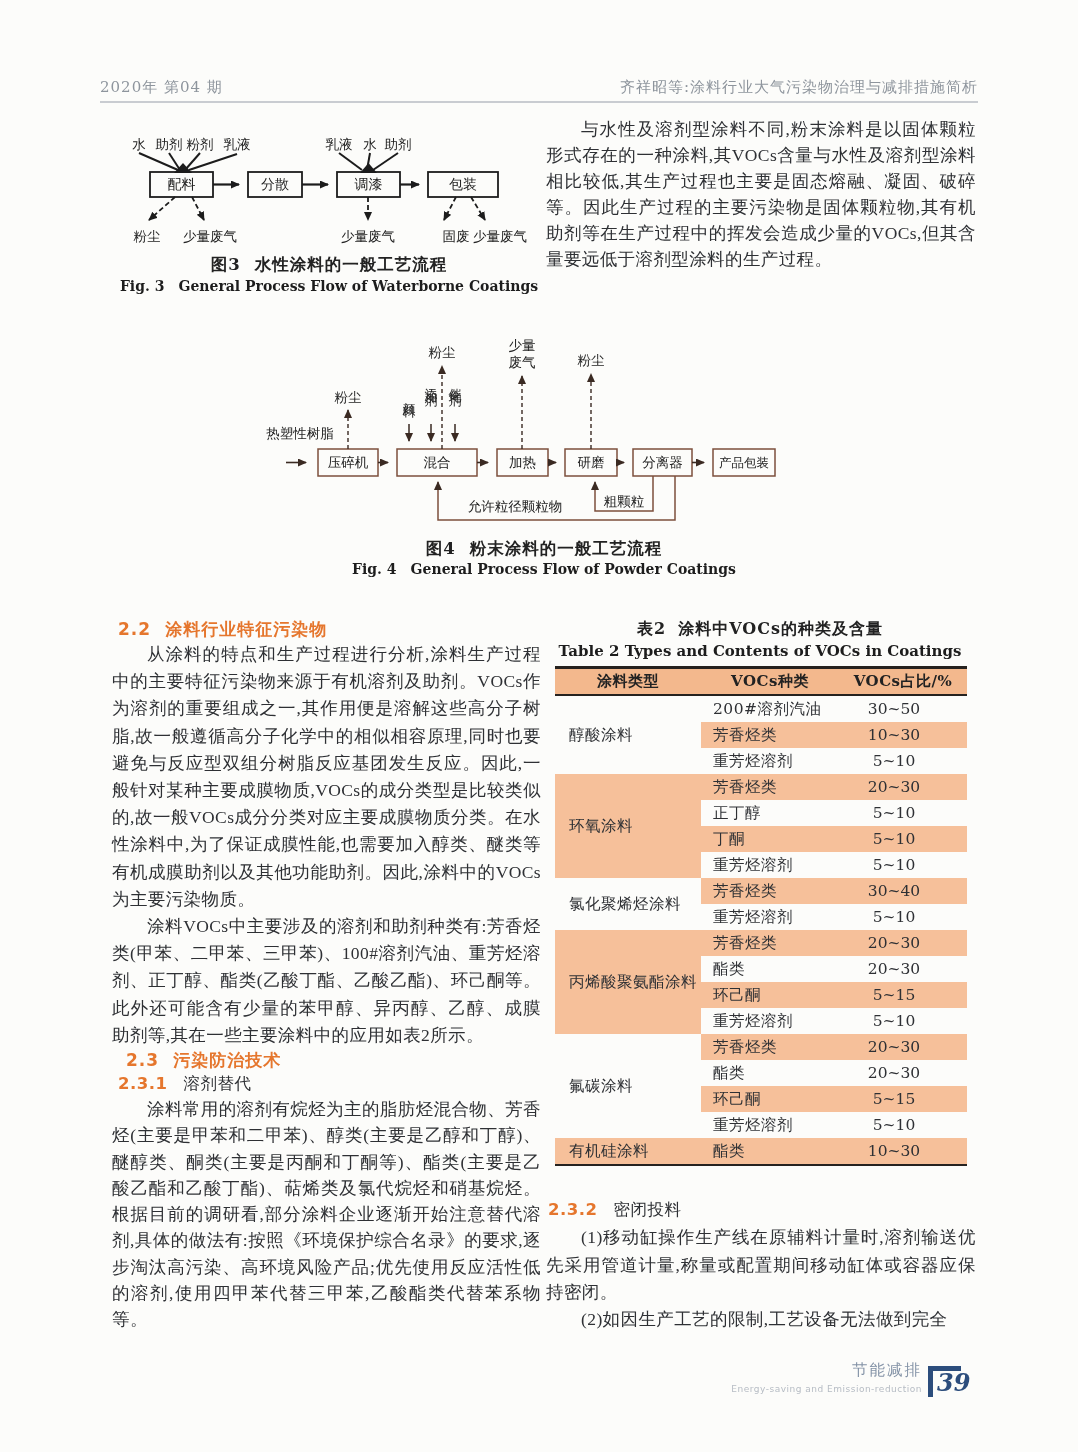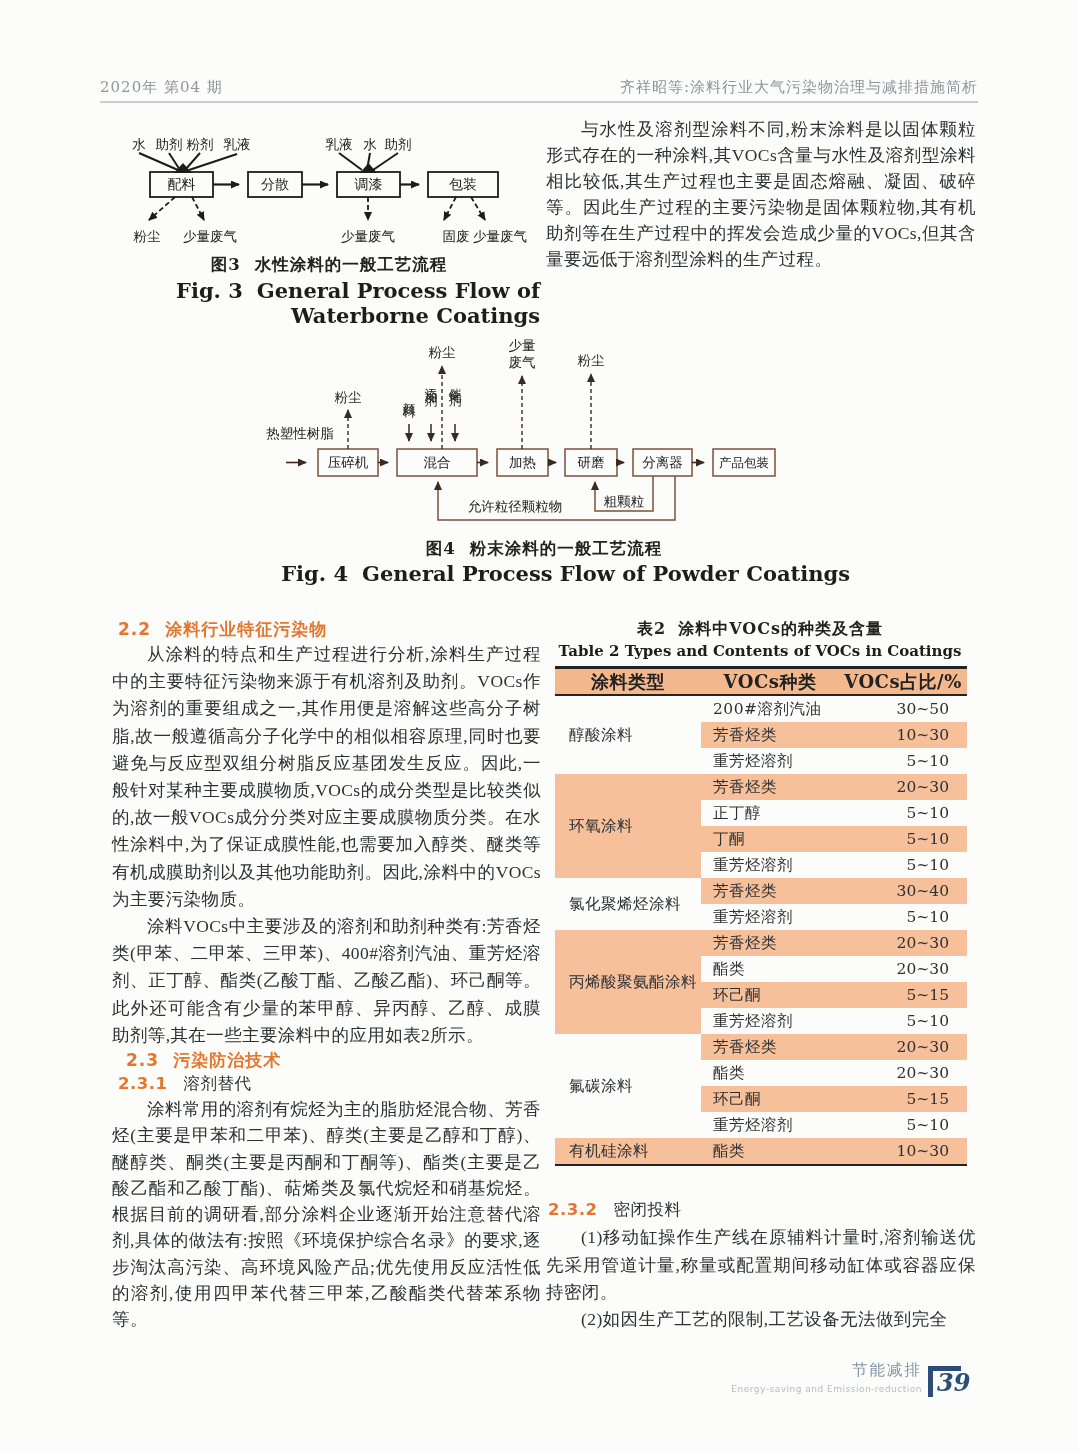--- a/index.html
+++ b/index.html
@@ -9,21 +9,21 @@
   .hdr{position:absolute;top:78px;font-size:15px;color:#8e959d;letter-spacing:1px;}
   .hdr-left{left:100px;}
   .hdr-right{right:100px;}
   .hdr-rule{position:absolute;left:100px;right:100px;top:101px;height:2px;background:#c9ccd1;}
   
   svg text{font-family:"DejaVu Sans","Liberation Sans",sans-serif;fill:#222;}
   .fig3{position:absolute;left:108px;top:122px;width:432px;height:132px;}
   .fig4{position:absolute;left:228px;top:330px;width:624px;height:200px;}
   .cap{position:absolute;text-align:center;}
   .cap-cn{font-size:16.5px;font-weight:bold;color:#222;letter-spacing:1px;}
-  .cap-en{font-size:21px;font-weight:bold;color:#1d1d1d;font-family:"DejaVu Serif",serif;text-align:right;}
+  .cap-en{font-size:14px;font-weight:bold;color:#1d1d1d;font-family:"DejaVu Serif",serif;}
   .cap3-cn{left:110px;width:430px;top:254px;}
   .cap3-en{left:110px;width:430px;top:278px;}
   .cap4-cn{left:230px;width:620px;top:538px;}
   .cap4-en{left:230px;width:620px;top:561px;}
   .cap .num{margin-right:14px;padding-left:8px;}
   
   .para{position:absolute;text-align:justify;text-indent:2em;font-size:17.5px;letter-spacing:.4px;color:#2e3034;font-family:Liberation Serif, serif;}
   .p-intro{left:546px;top:117px;width:430px;line-height:25.9px;}
   .p-22a{left:112px;top:641px;width:429px;line-height:27.2px;}
   .p-22b{left:112px;top:913px;width:429px;line-height:27.2px;}
@@ -42,26 +42,26 @@
   .h232{left:548px;top:1199px;}
   .sec-h .num{margin-right:14px;}
   
   .tbl-title-cn{position:absolute;left:545px;width:430px;top:619px;text-align:center;
       font-size:16px;font-weight:bold;color:#222;letter-spacing:1px;}
   .tbl-title-cn .num{margin-right:12px;}
   .tbl-title-en{position:absolute;left:545px;width:430px;top:642px;text-align:center;
       font-size:15px;font-weight:bold;font-family:"DejaVu Serif",serif;color:#1d1d1d;}
   .t2{position:absolute;left:555px;top:666px;border-collapse:collapse;table-layout:fixed;
       border-top:3px solid #26221f;border-bottom:2px solid #26221f;}
-  .t2 th{height:25px;background:#f3b88d;font-size:18px;font-weight:600;color:#222;
+  .t2 th{height:25px;background:#f3b88d;font-size:15px;font-weight:600;color:#222;
       border-bottom:2px solid #26221f;padding:0;letter-spacing:.5px;}
   .t2 td{height:26px;padding:0;font-size:15.5px;color:#2e3034;}
   .t2 .g{padding-left:14px;letter-spacing:.5px;}
   .t2 .c2{padding-left:12px;letter-spacing:.5px;}
-  .t2 .c3{text-align:right;padding-right:18px;font-family:"DejaVu Serif",serif;}
+  .t2 .c3{text-align:center;padding-right:18px;font-family:"DejaVu Serif",serif;}
   .t2 tr.p .c2,.t2 tr.p .c3{background:#f6c09a;}
   .t2 td.gp{background:#f6c09a;}
   
   .ft-cn{position:absolute;left:790px;width:132px;top:1360px;text-align:right;font-size:15.5px;
       color:#8392a6;letter-spacing:2px;font-family:"DejaVu Sans",sans-serif;}
   .ft-en{position:absolute;left:700px;width:222px;top:1384px;text-align:right;font-size:9px;
       color:#b6bcc4;letter-spacing:.5px;font-family:"DejaVu Sans",sans-serif;}
   .ft-bar-top{position:absolute;left:928px;top:1366px;width:33px;height:5px;background:#2c4d7c;}
   .ft-bar-left{position:absolute;left:928px;top:1366px;width:5px;height:31px;background:#2c4d7c;}
   .ft-num{position:absolute;left:937px;top:1368px;font-size:24px;font-weight:bold;font-style:italic;
@@ -224,21 +224,21 @@
     <span class="num">图4</span><span>粉末涂料的一般工艺流程</span>
   </div>
   <div class="cap cap-en cap4-en">
     <span class="num">Fig. 4</span><span>General Process Flow of Powder Coatings</span>
   </div>
 
   <div class="sec-h h22">
     <span class="num">2.2</span><span>涂料行业特征污染物</span>
   </div>
   <div class="para p-22a">从涂料的特点和生产过程进行分析,涂料生产过程中的主要特征污染物来源于有机溶剂及助剂。VOCs作为溶剂的重要组成之一,其作用便是溶解这些高分子树脂,故一般遵循高分子化学中的相似相容原理,同时也要避免与反应型双组分树脂反应基团发生反应。因此,一般针对某种主要成膜物质,VOCs的成分类型是比较类似的,故一般VOCs成分分类对应主要成膜物质分类。在水性涂料中,为了保证成膜性能,也需要加入醇类、醚类等有机成膜助剂以及其他功能助剂。因此,涂料中的VOCs为主要污染物质。</div>
-  <div class="para p-22b">涂料VOCs中主要涉及的溶剂和助剂种类有:芳香烃类(甲苯、二甲苯、三甲苯)、400#溶剂汽油、重芳烃溶剂、正丁醇、酯类(乙酸丁酯、乙酸乙酯)、环己酮等。此外还可能含有少量的苯甲醇、异丙醇、乙醇、成膜助剂等,其在一些主要涂料中的应用如表2所示。</div>
+  <div class="para p-22b">涂料VOCs中主要涉及的溶剂和助剂种类有:芳香烃类(甲苯、二甲苯、三甲苯)、100#溶剂汽油、重芳烃溶剂、正丁醇、酯类(乙酸丁酯、乙酸乙酯)、环己酮等。此外还可能含有少量的苯甲醇、异丙醇、乙醇、成膜助剂等,其在一些主要涂料中的应用如表2所示。</div>
 
   <div class="sec-h h23">
     <span class="num">2.3</span><span>污染防治技术</span>
   </div>
   <div class="sub-h h231">
     <span class="sec-num">2.3.1</span><span class="sec-title">溶剂替代</span>
   </div>
   <div class="para p-231">涂料常用的溶剂有烷烃为主的脂肪烃混合物、芳香烃(主要是甲苯和二甲苯)、醇类(主要是乙醇和丁醇)、醚醇类、酮类(主要是丙酮和丁酮等)、酯类(主要是乙酸乙酯和乙酸丁酯)、萜烯类及氯代烷烃和硝基烷烃。根据目前的调研看,部分涂料企业逐渐开始注意替代溶剂,具体的做法有:按照《环境保护综合名录》的要求,逐步淘汰高污染、高环境风险产品;优先使用反应活性低的溶剂,使用四甲苯代替三甲苯,乙酸酯类代替苯系物等。</div>
 
   <div class="tbl-title-cn">

